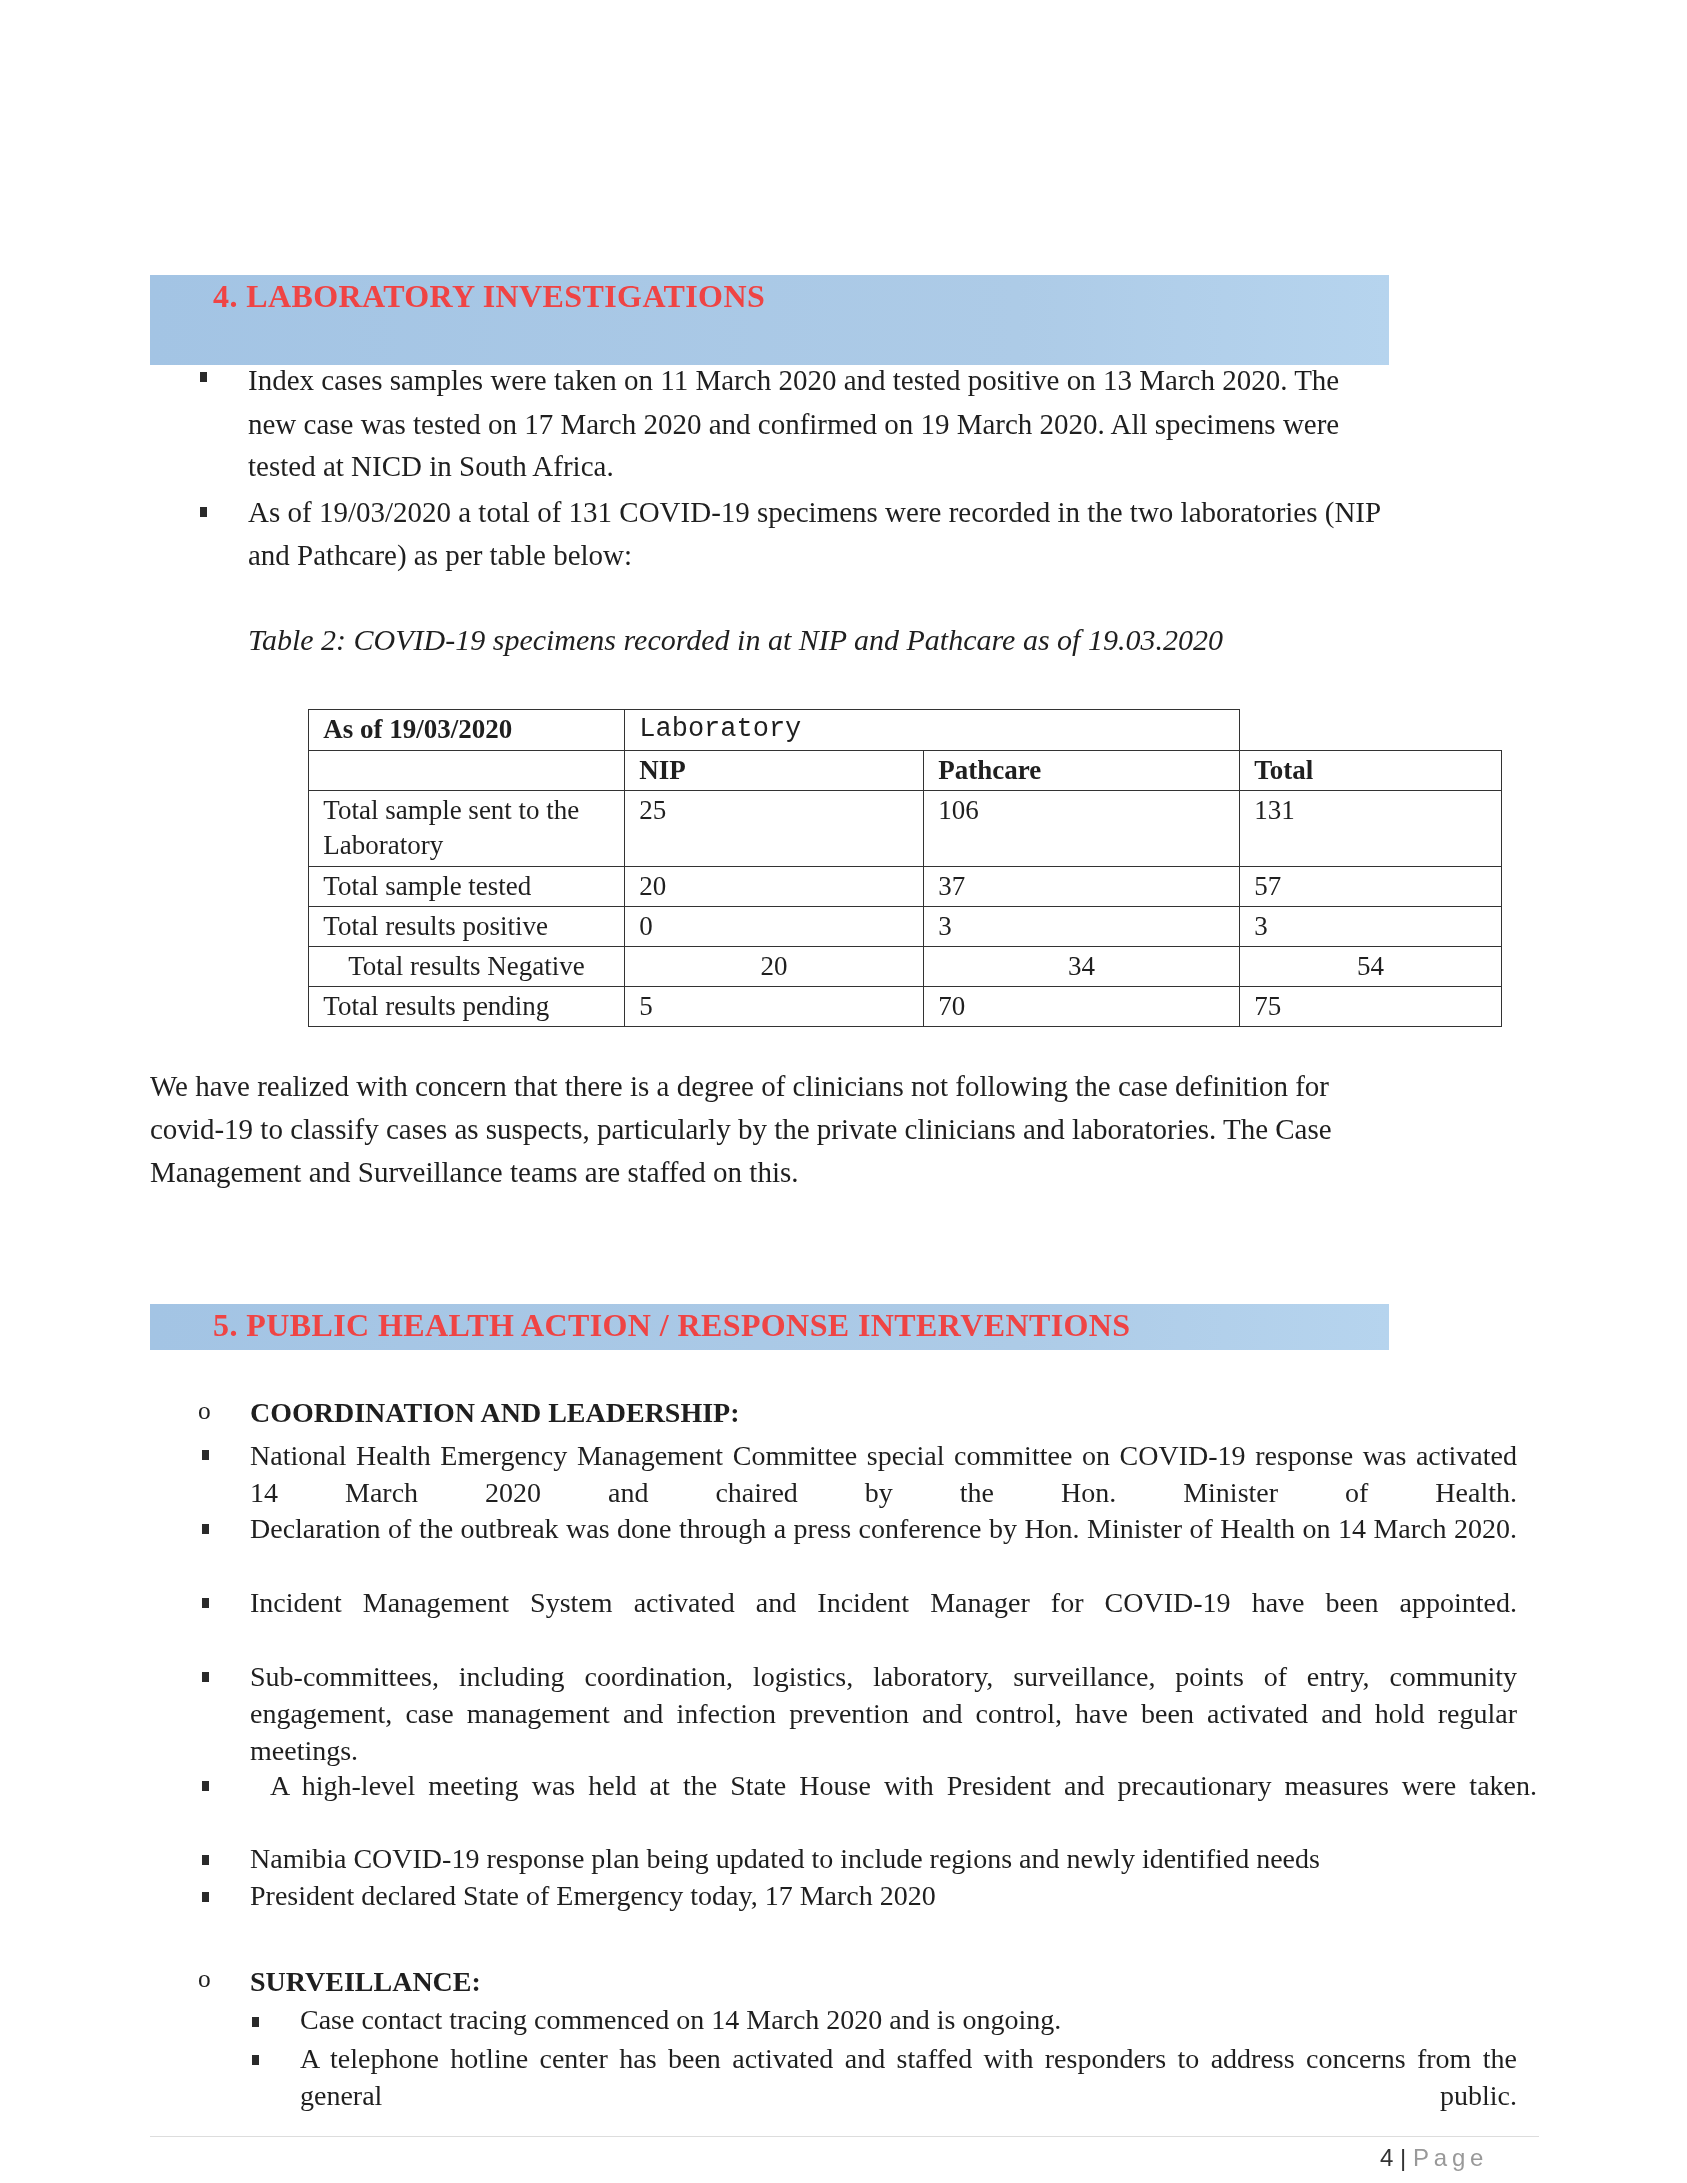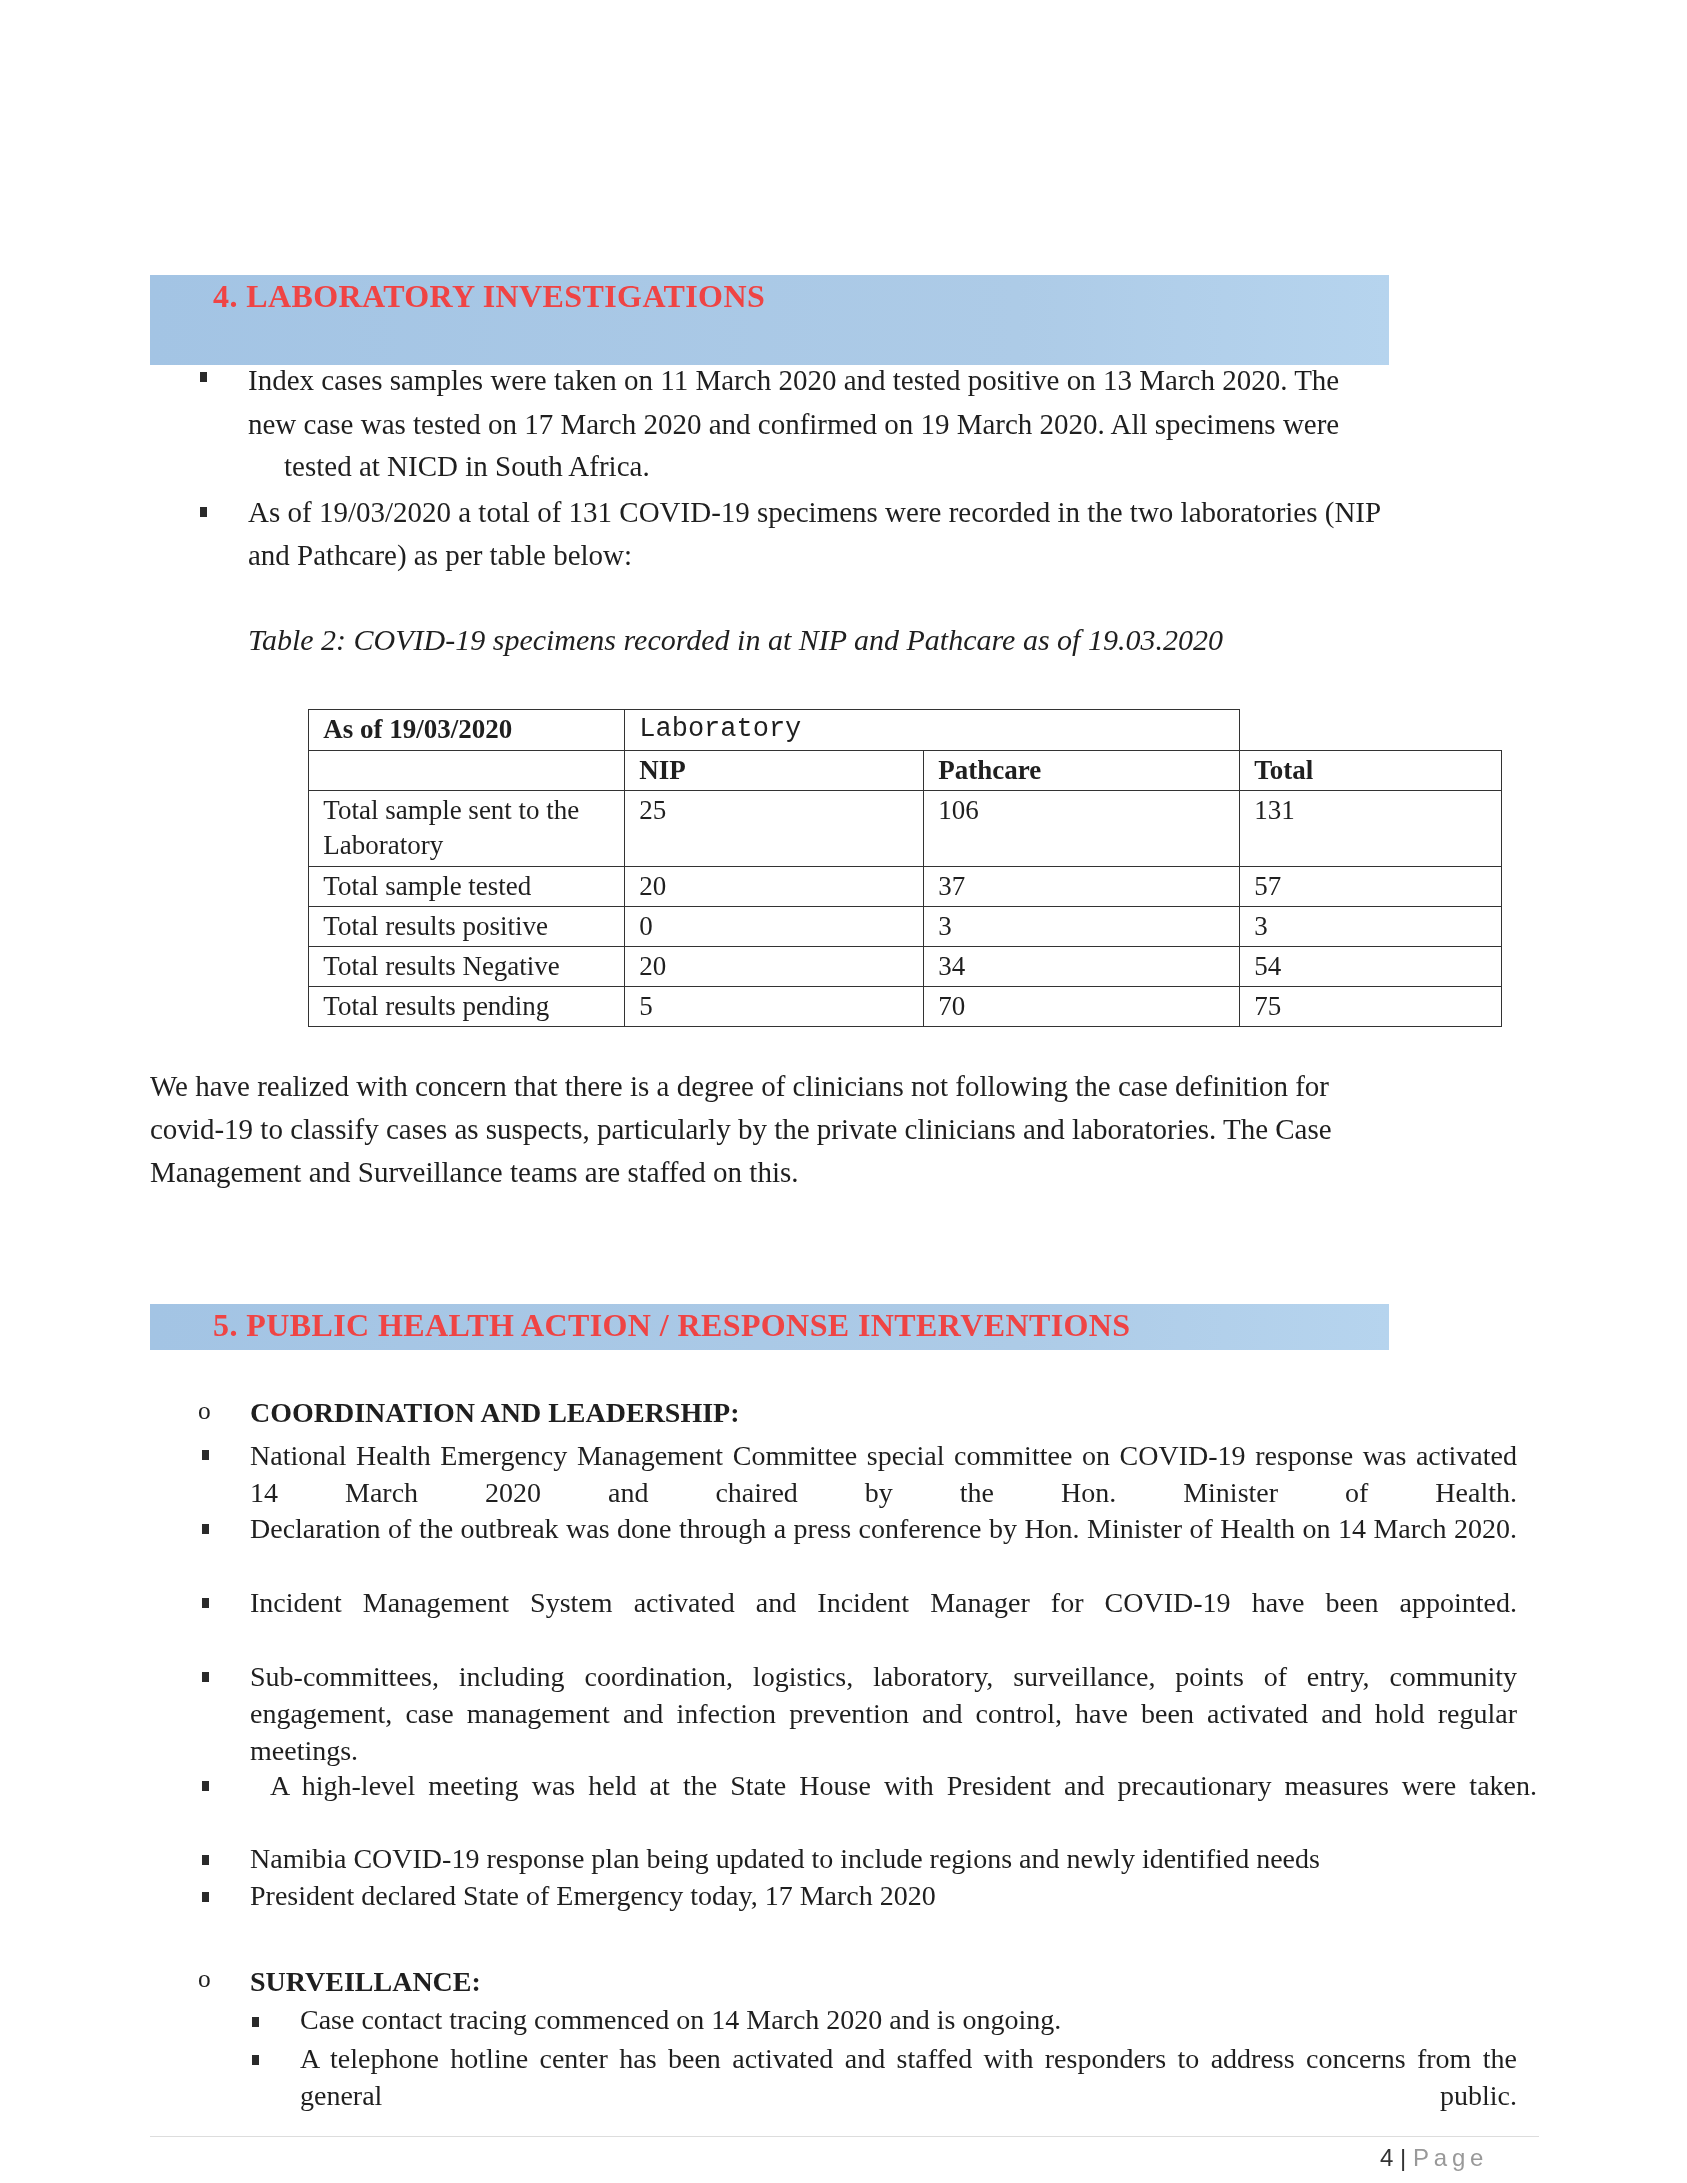--- a/index.html
+++ b/index.html
@@ -26,21 +26,21 @@
 </head>
 <body>
 
 <div class="banner" style="top:275px;height:90px;"></div>
 <div class="banner-title" style="left:213px;top:278px;">4.  LABORATORY INVESTIGATIONS</div>
 
 <div>
   <span class="sq" style="left:200px;top:372px;"></span>
   <div class="line" style="left:248px;top:359px;">Index cases samples were taken on 11 March 2020 and tested positive on 13 March 2020. The</div>
   <div class="line" style="left:248px;top:403px;">new case was tested on 17 March 2020 and confirmed on 19 March 2020. All specimens were</div>
-  <div class="line" style="left:248px;top:445px;margin-left:36px;">tested at NICD in South Africa.</div>
+  <div class="line" style="left:248px;top:445px;">tested at NICD in South Africa.</div>
 </div>
 <div>
   <span class="sq" style="left:200px;top:507px;"></span>
   <div class="line" style="left:248px;top:491px;">As of 19/03/2020 a total of 131 COVID-19 specimens were recorded in the two laboratories (NIP</div>
   <div class="line" style="left:248px;top:534px;">and Pathcare) as per table below:</div>
 </div>
 
 <div class="caption">Table 2: COVID-19 specimens recorded in at NIP and Pathcare as of 19.03.2020</div>
 
 <table class="lab">
@@ -73,21 +73,21 @@
     <td>20</td>
     <td>37</td>
     <td>57</td>
   </tr>
   <tr style="height:40px;">
     <td>Total results positive</td>
     <td>0</td>
     <td>3</td>
     <td>3</td>
   </tr>
-  <tr style="height:40px;">
+  <tr style="height:40px;text-align:center;">
     <td>Total results Negative</td>
     <td>20</td>
     <td>34</td>
     <td>54</td>
   </tr>
   <tr style="height:40px;margin-left:12px;">
     <td>Total results pending</td>
     <td>5</td>
     <td>70</td>
     <td>75</td>

